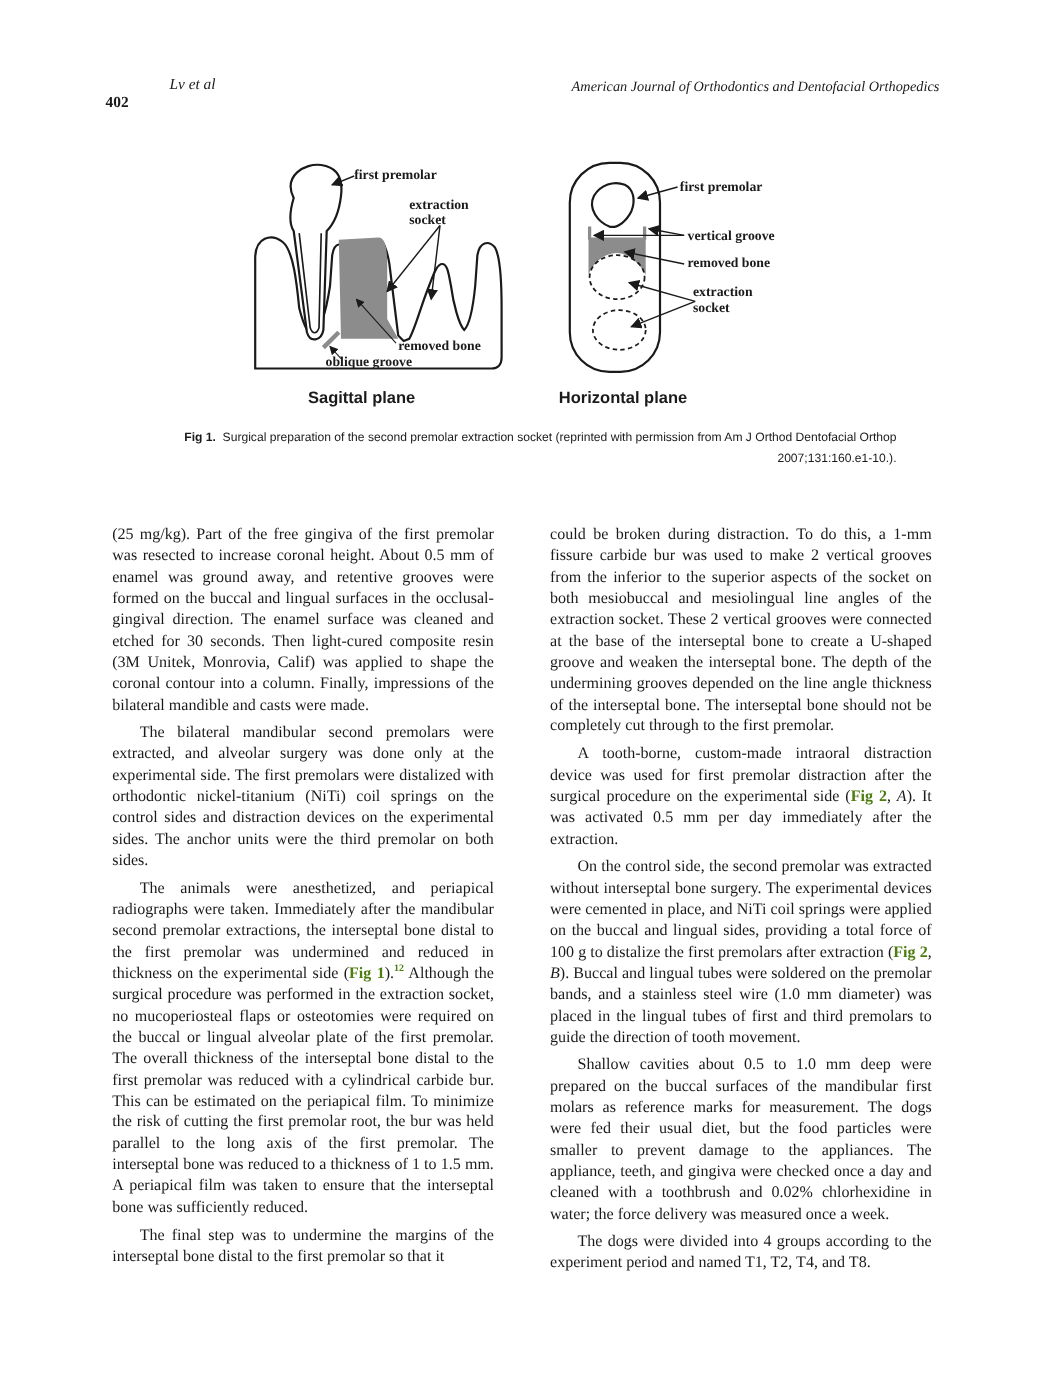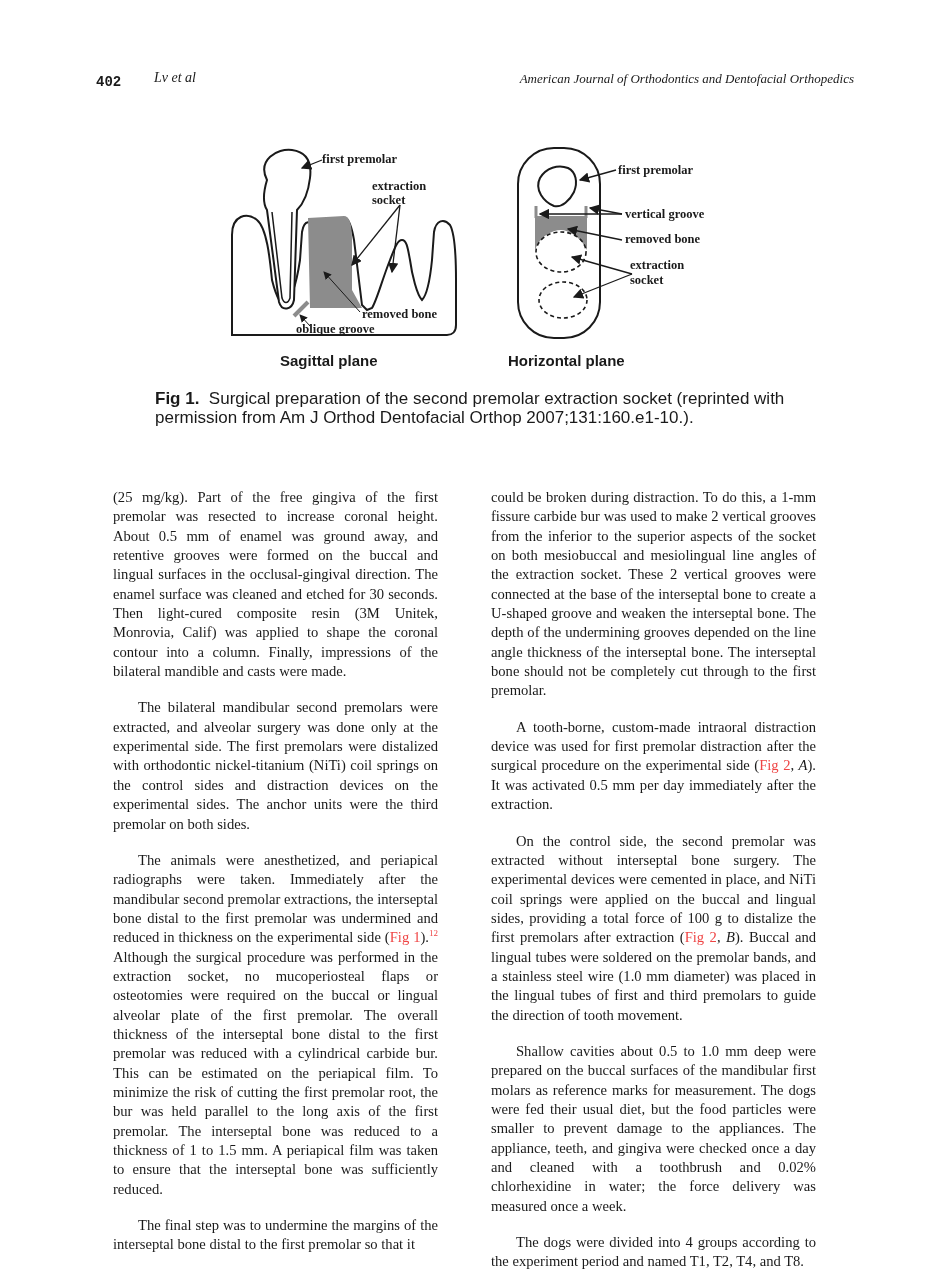--- a/index.html
+++ b/index.html
@@ -1,32 +1,32 @@
 <!DOCTYPE html>
 <html><head>
 <meta charset="utf-8">
 <style>
   html, body { margin: 0; padding: 0; background: #ffffff; }
   body { width: 950px; height: 1272px; position: relative; overflow: hidden; color: #1a1a1a; }
   .header { position: absolute; left: 96px; top: 70px; width: 758px; height: 40px; }
-  .page-num { position: absolute; left: 0; top: 4px; font-family: Liberation Mono, monospace; font-weight: bold; font-size: 14px; }
+  .page-num { position: absolute; left: 0; top: 16px; font-family: Liberation Serif, serif; font-weight: bold; font-size: 14px; }
   .authors { position: absolute; left: 38px; top: 0; font-family: "Liberation Serif", serif; font-style: italic; font-size: 14px; margin-left: 20px; }
   .journal { position: absolute; right: 0; top: 0; text-align: center; font-family: "Liberation Serif", serif; font-style: italic; font-size: 13px; line-height: 17px; }
   .figure { position: absolute; left: 222px; top: 140px; width: 520px; height: 235px; }
   .figure svg { width: 520px; height: 235px; display: block; }
   .fig-label { font-family: "Liberation Serif", serif; font-weight: bold; font-size: 12.5px; fill: #1a1a1a; }
   .fig-plane { font-family: "Liberation Sans", sans-serif; font-weight: bold; font-size: 15px; fill: #1a1a1a; }
-  .caption { position: absolute; left: 155px; top: 389px; width: 660px; font-family: "Liberation Sans", sans-serif; font-size: 17px; line-height: 19px; }
+  .caption { position: absolute; left: 155px; top: 389px; width: 660px; font-family: "Liberation Sans", sans-serif; font-size: 11px; line-height: 19px; text-align: right; }
   .caption b { font-weight: bold; }
   .col { position: absolute; top: 471px; width: 359px; font-family: "Liberation Serif", serif; font-size: 14.6px; line-height: 19.35px; text-align: justify; hyphens: none; }
   .col-left { left: 96px; }
-  .col-right { left: 474px; }
-  .col p { margin: 17px; text-indent: 0; }
+  .col-right { left: 494px; }
+  .col p { margin: 6px; text-indent: 0; }
   .col p.indent { text-indent: 25px; }
-  .link { color: #ef4444; }
+  .link { color: #4d7c0f; font-weight: bold; }
   sup { font-size: 9px; line-height: 0; vertical-align: 6px; }
 </style>
 </head>
 <body>
 
 <div class="header">
   <span class="page-num">402</span>
   <span class="authors">Lv et al</span>
   <div class="journal">
     <div>American Journal of Orthodontics and Dentofacial Orthopedics</div>

